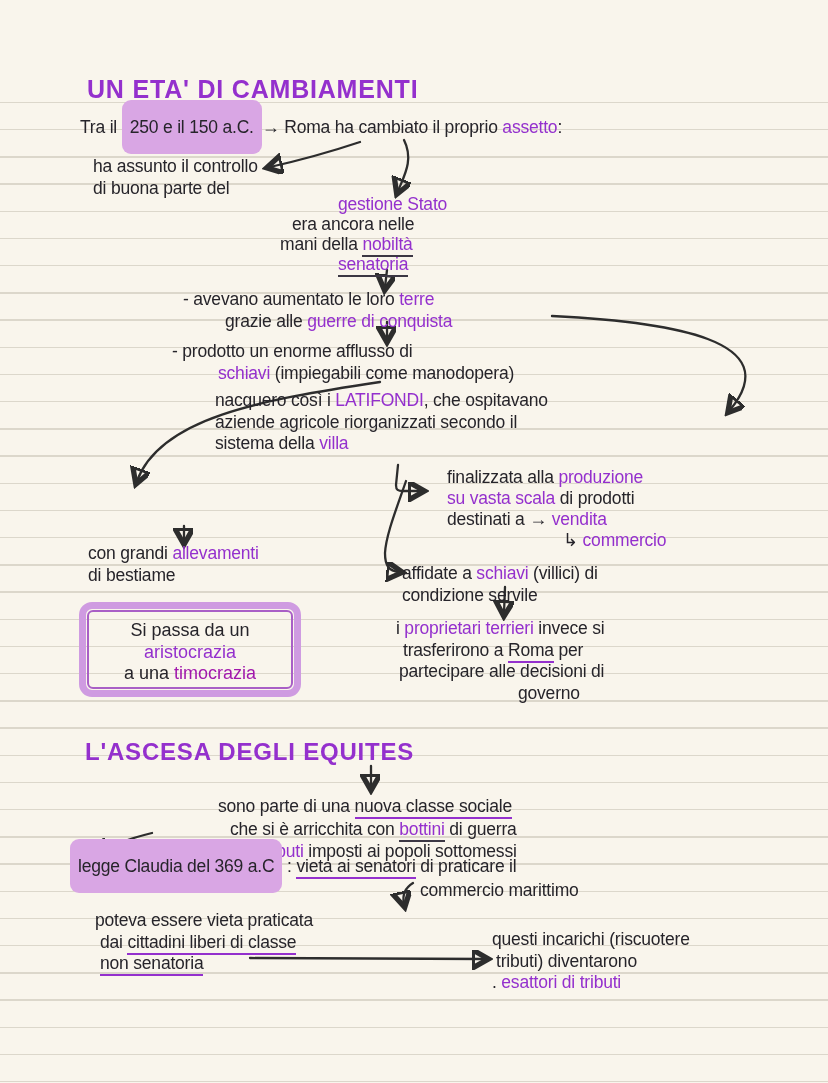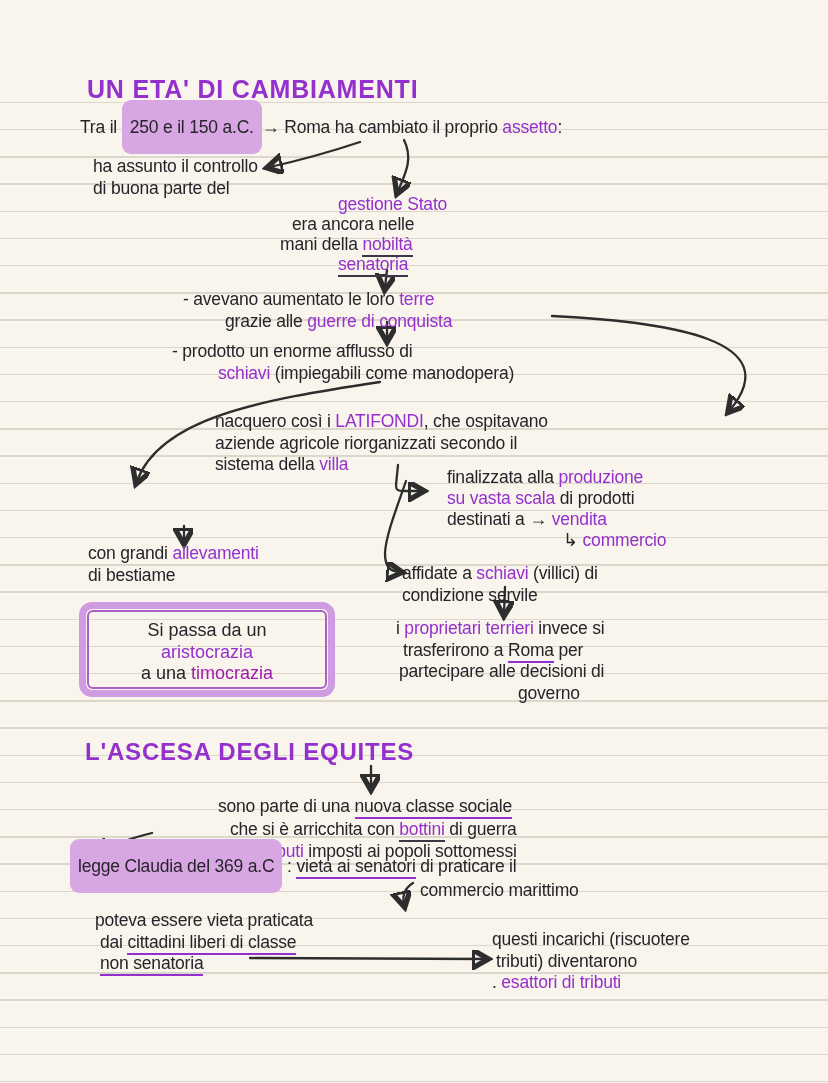--- a/index.html
+++ b/index.html
@@ -19,21 +19,21 @@
   .blk{position:absolute;white-space:nowrap;font-size:17.5px;line-height:21.5px;letter-spacing:-0.2px;}
   .ln{display:block;}
   .h1{font-size:25px;font-weight:bold;color:var(--accent,#9430cd);letter-spacing:0.8px;}
   .p{color:var(--accent,#9430cd);text-align:center;}
   .mg{color:var(--magenta,#a118ac);}
   .hl{background:var(--highlight,#d9a6e4);padding:17px 8px;border-radius:9px;margin-top:20px;}
   .up{border-bottom:2.2px solid var(--accent,#9430cd);padding-bottom:1px;}
   .uk{border-bottom:2.2px solid #3c3744;padding-bottom:1px;}
   .arr{font-size:18px;}
   .note-box{
-    position:absolute;left:79px;top:602px;width:256px;height:95px;
+    position:absolute;left:79px;top:602px;width:222px;height:95px;
     border:7px solid var(--boxborder,#cf9be1);border-radius:13px;
     background:transparent;box-sizing:border-box;
   }
   .note-box .inner{
     position:absolute;inset:1px;border:2px solid var(--boxinner,#a95fc6);
     border-radius:6px;text-align:center;padding-top:8px;
     font-size:18px;line-height:21.5px;white-space:nowrap;
   }
   svg.arrows{position:absolute;left:0;top:0;pointer-events:none;}
   svg.arrows path{fill:none;stroke:#2d2d2d;stroke-width:2.3;stroke-linecap:round;}
@@ -87,21 +87,21 @@
   <div class="blk" style="left:183px;top:289px">
     <span class="ln"><span>- avevano aumentato le loro </span><span class="p">terre</span></span>
     <span class="ln" style="padding-left:42px"><span>grazie alle </span><span class="p">guerre di conquista</span></span>
   </div>
 
   <div class="blk" style="left:172px;top:341px">
     <span class="ln">- prodotto un enorme afflusso di</span>
     <span class="ln" style="padding-left:46px"><span class="p">schiavi</span><span> (impiegabili come manodopera)</span></span>
   </div>
 
-  <div class="blk" style="left:215px;top:411px">
+  <div class="blk" style="left:215px;top:390px">
     <span class="ln"><span>nacquero così i </span><span class="p">LATIFONDI</span><span>, che ospitavano</span></span>
     <span class="ln">aziende agricole riorganizzati secondo il</span>
     <span class="ln"><span>sistema della </span><span class="p">villa</span></span>
   </div>
 
   <div class="blk" style="left:447px;top:467px;line-height:21px">
     <span class="ln"><span>finalizzata alla </span><span class="p">produzione</span></span>
     <span class="ln"><span class="p">su vasta scala</span><span> di prodotti</span></span>
     <span class="ln"><span>destinati a </span><span class="arr">→</span><span> </span><span class="p">vendita</span></span>
     <span class="ln" style="padding-left:116px"><span class="arr">↳</span><span> </span><span class="p">commercio</span></span>

